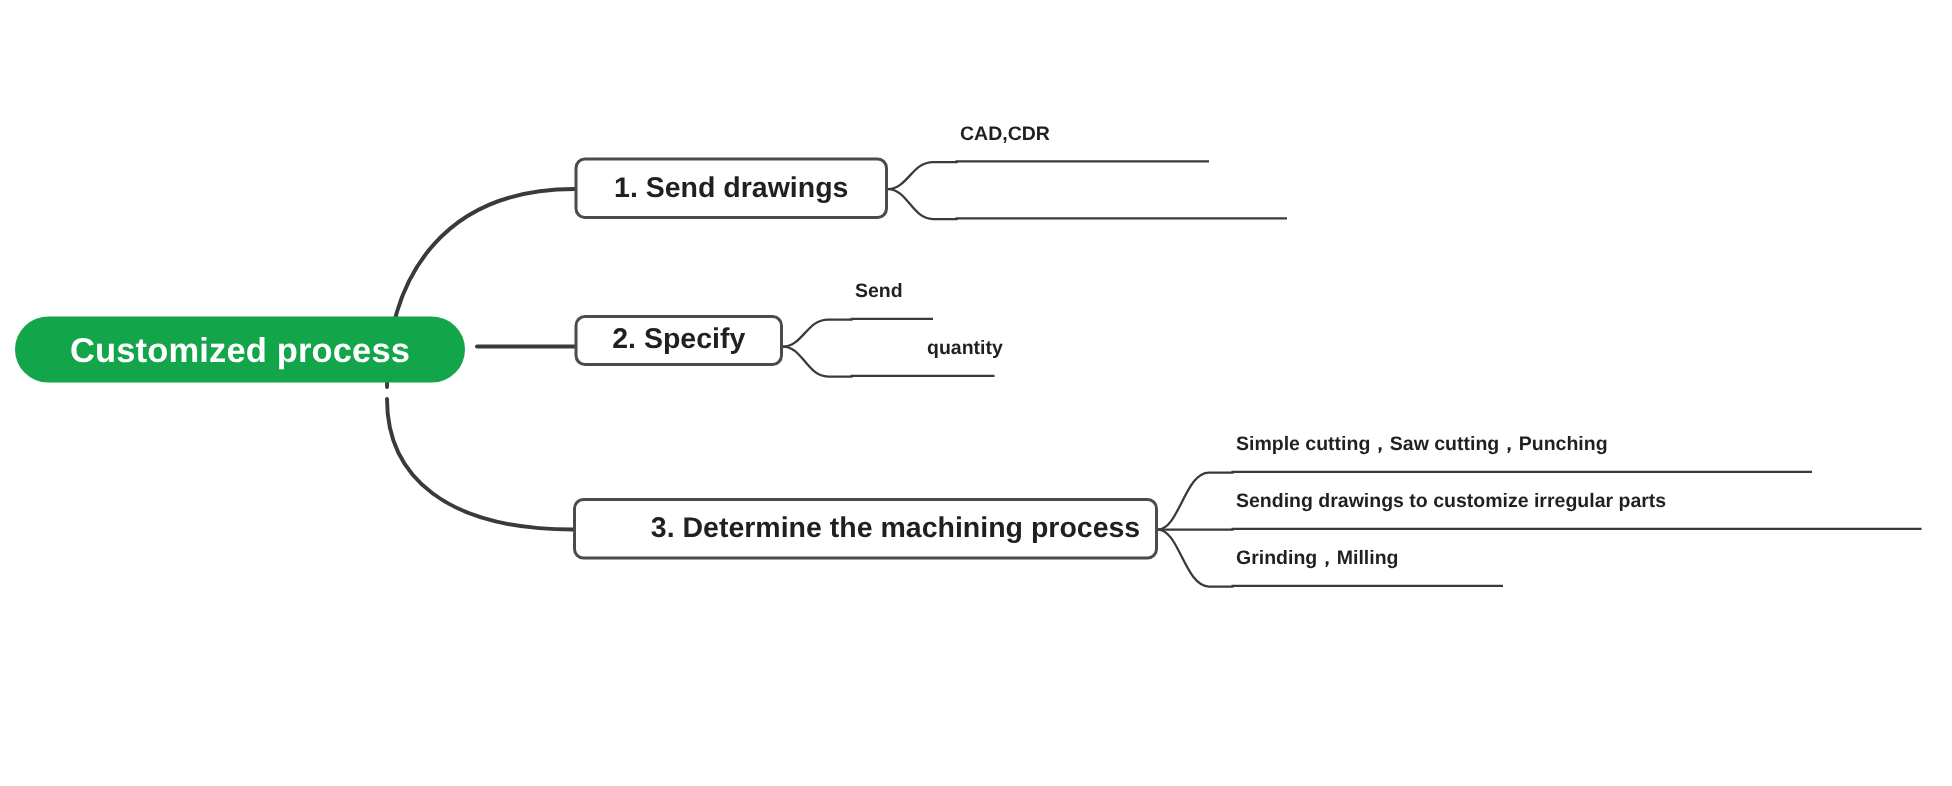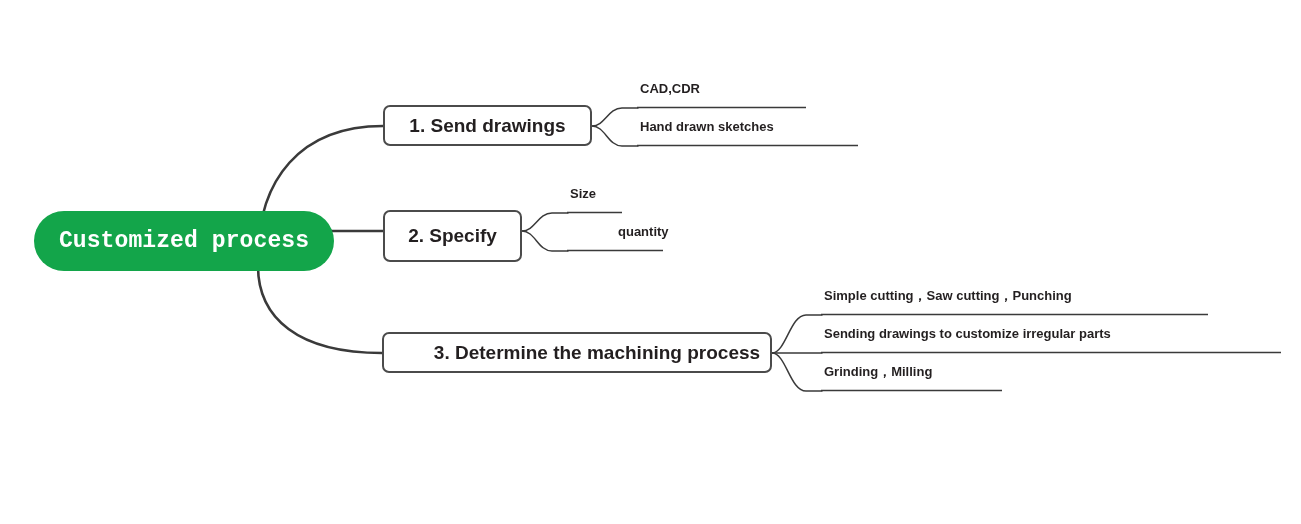--- a/index.html
+++ b/index.html
@@ -22,31 +22,30 @@
     left: 0;
     top: 0;
     width: 1301px;
     height: 524px;
     pointer-events: none;
   }
 
   
   .root-node {
     position: absolute;
-    left: 34px;
+    left: 10px;
     top: 211px;
     width: 300px;
-    height: 60px;
+    height: 44px;
     border-radius: 30px;
     background: #13a54a;
     display: flex;
     align-items: center;
     justify-content: center;
     box-sizing: border-box;
-    font-family: Liberation Mono, monospace;
   }
   .root-label {
     color: #ffffff;
     font-size: 23px;
     font-weight: bold;
     letter-spacing: 0.1px;
     white-space: nowrap;
   }
 
   
@@ -60,21 +59,21 @@
     align-items: center;
     justify-content: center;
   }
   .branch-label {
     color: #231f20;
     font-size: 19px;
     font-weight: bold;
     white-space: nowrap;
   }
   #box-1 { left: 383px; top: 105px; width: 209px; height: 41px; }
-  #box-2 { left: 383px; top: 210px; width: 139px; height: 52px; }
+  #box-2 { left: 383px; top: 210px; width: 139px; height: 34px; }
   #box-3 { left: 382px; top: 332px; width: 390px; height: 41px; padding-left: 40px; }
 
   
   .leaf-label {
     position: absolute;
     color: #231f20;
     font-size: 13px;
     font-weight: bold;
     white-space: nowrap;
     line-height: 1;
@@ -136,22 +135,21 @@
 
   <div class="branch-box" id="box-2">
     <span class="branch-label">2. Specify</span>
   </div>
 
   <div class="branch-box" id="box-3">
     <span class="branch-label">3. Determine the machining process</span>
   </div>
 
   <div class="leaf-label" style="left:640px; top:82px;">CAD,CDR</div>
-  <div class="leaf-label" style="left:640px; top:120px;">Hand drawn sketches</div>
 
-  <div class="leaf-label" style="left:570px; top:187px;">Size</div>
+  <div class="leaf-label" style="left:570px; top:187px;">Send</div>
   <div class="leaf-label" style="left:570px; top:225px;margin-left:48px;">quantity</div>
 
   <div class="leaf-label" style="left:824px; top:289px;">Simple cutting，Saw cutting，Punching</div>
   <div class="leaf-label" style="left:824px; top:327px;">Sending drawings to customize irregular parts</div>
   <div class="leaf-label" style="left:824px; top:365px;">Grinding，Milling</div>
 
 </div>
 
 </body></html>

